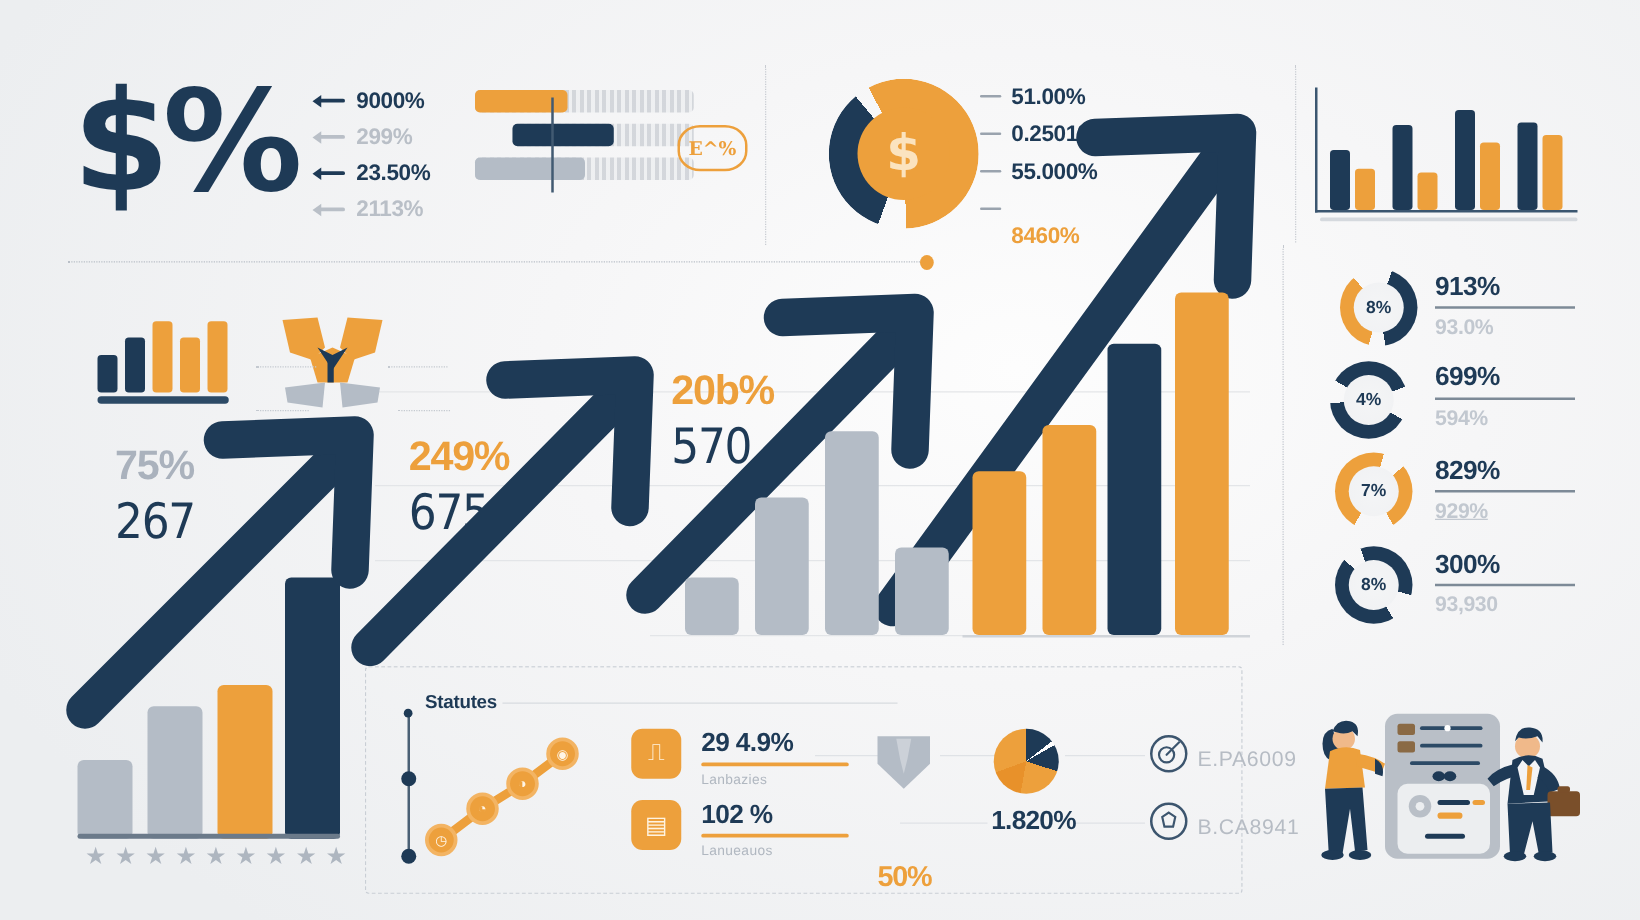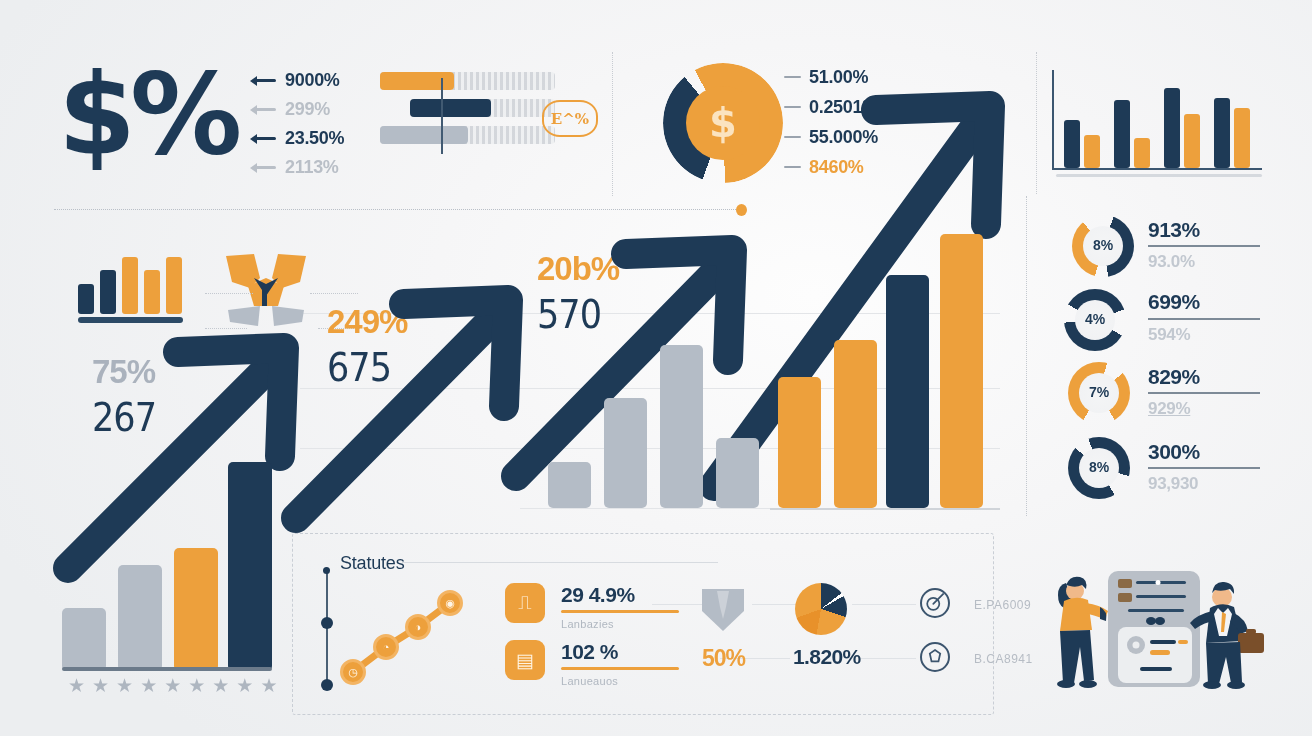--- a/index.html
+++ b/index.html
@@ -12,21 +12,21 @@
   }
   #canvas {
     position: absolute; inset: 0;
     background:
       radial-gradient(ellipse 900px 600px at 62% 40%, #fdfdfd 0%, #f6f6f7 42%, #eceef0 100%);
   }
   .abs { position: absolute; }
 
   
   .navy  { color: #1e3a56; }
-  .orange{ color: #eda03c; }
+  .orange{ color: #eda03c; margin-top: 43px; }
 
   
   #big-glyph {
     left: 58px; top: 58px;
     font-size: 112px; font-weight: 700;
     color: #1e3a56; line-height: 1;
     letter-spacing: -6px;
     font-family: "DejaVu Sans", sans-serif;
   }
 
@@ -151,21 +151,21 @@
   .star { color: #aeb6c0; font-size: 19px; line-height: 1; }
 
   
   #bottom-panel {
     left: 292px; top: 533px; width: 702px; height: 182px;
     border: 1px dashed #c9ced5; border-radius: 3px;
   }
   #bp-axis { position: absolute; left: 33px; top: 36px; width: 2px; height: 114px; background: #4a6075; }
   .bp-dot { position: absolute; left: 28px; width: 12px; height: 12px; border-radius: 50%; background: #1e3a56; }
   .bp-dot.small { left: 30px; width: 7px; height: 7px; }
-  #bp-title { left: 340px; top: 553px; font-size: 18px; font-weight: 400; color: #1e3a56; letter-spacing: -.2px;}
+  #bp-title { left: 340px; top: 553px; font-size: 15px; font-weight: 700; color: #1e3a56; letter-spacing: -.2px;}
   #bp-title-rule { left: 402px; top: 562px; width: 316px; height: 1px; background: #d7dbe0; }
 
   
   #bp-line { left: 340px; top: 585px; width: 125px; height: 100px; }
   .lc-node {
     position: absolute; width: 26px; height: 26px; border-radius: 50%;
     background: #eda03c; border: 3px solid #f3b463;
     display:flex; align-items:center; justify-content:center;
     color: #fff5e6; font-size: 11px;
   }
@@ -193,21 +193,21 @@
       #fdfdfd 52deg 60deg,
       #1e3a56 60deg 108deg,
       #eda03c 108deg 190deg,
       #e8912a 190deg 250deg,
       #eda03c 250deg 360deg);
   }
   .circ-icon {
     position: absolute; width: 30px; height: 30px; border-radius: 50%;
     border: 2px solid #3c556e;
   }
-  .blur-text { font-size: 12px; color: #b6bcc4; letter-spacing: .5px; margin-left: 16px; }
+  .blur-text { font-size: 17px; color: #b6bcc4; letter-spacing: .5px; }
 
   
   .ring { position: absolute; width: 62px; height: 62px; border-radius: 50%; }
   .ring::after {
     content: ""; position: absolute; left: 11px; top: 11px;
     width: 40px; height: 40px; border-radius: 50%;
     background: radial-gradient(circle,#f4f5f6,#f0f1f3);
   }
   .ring-label {
     position: absolute; left: 0; top: 22px; width: 62px; text-align: center;

